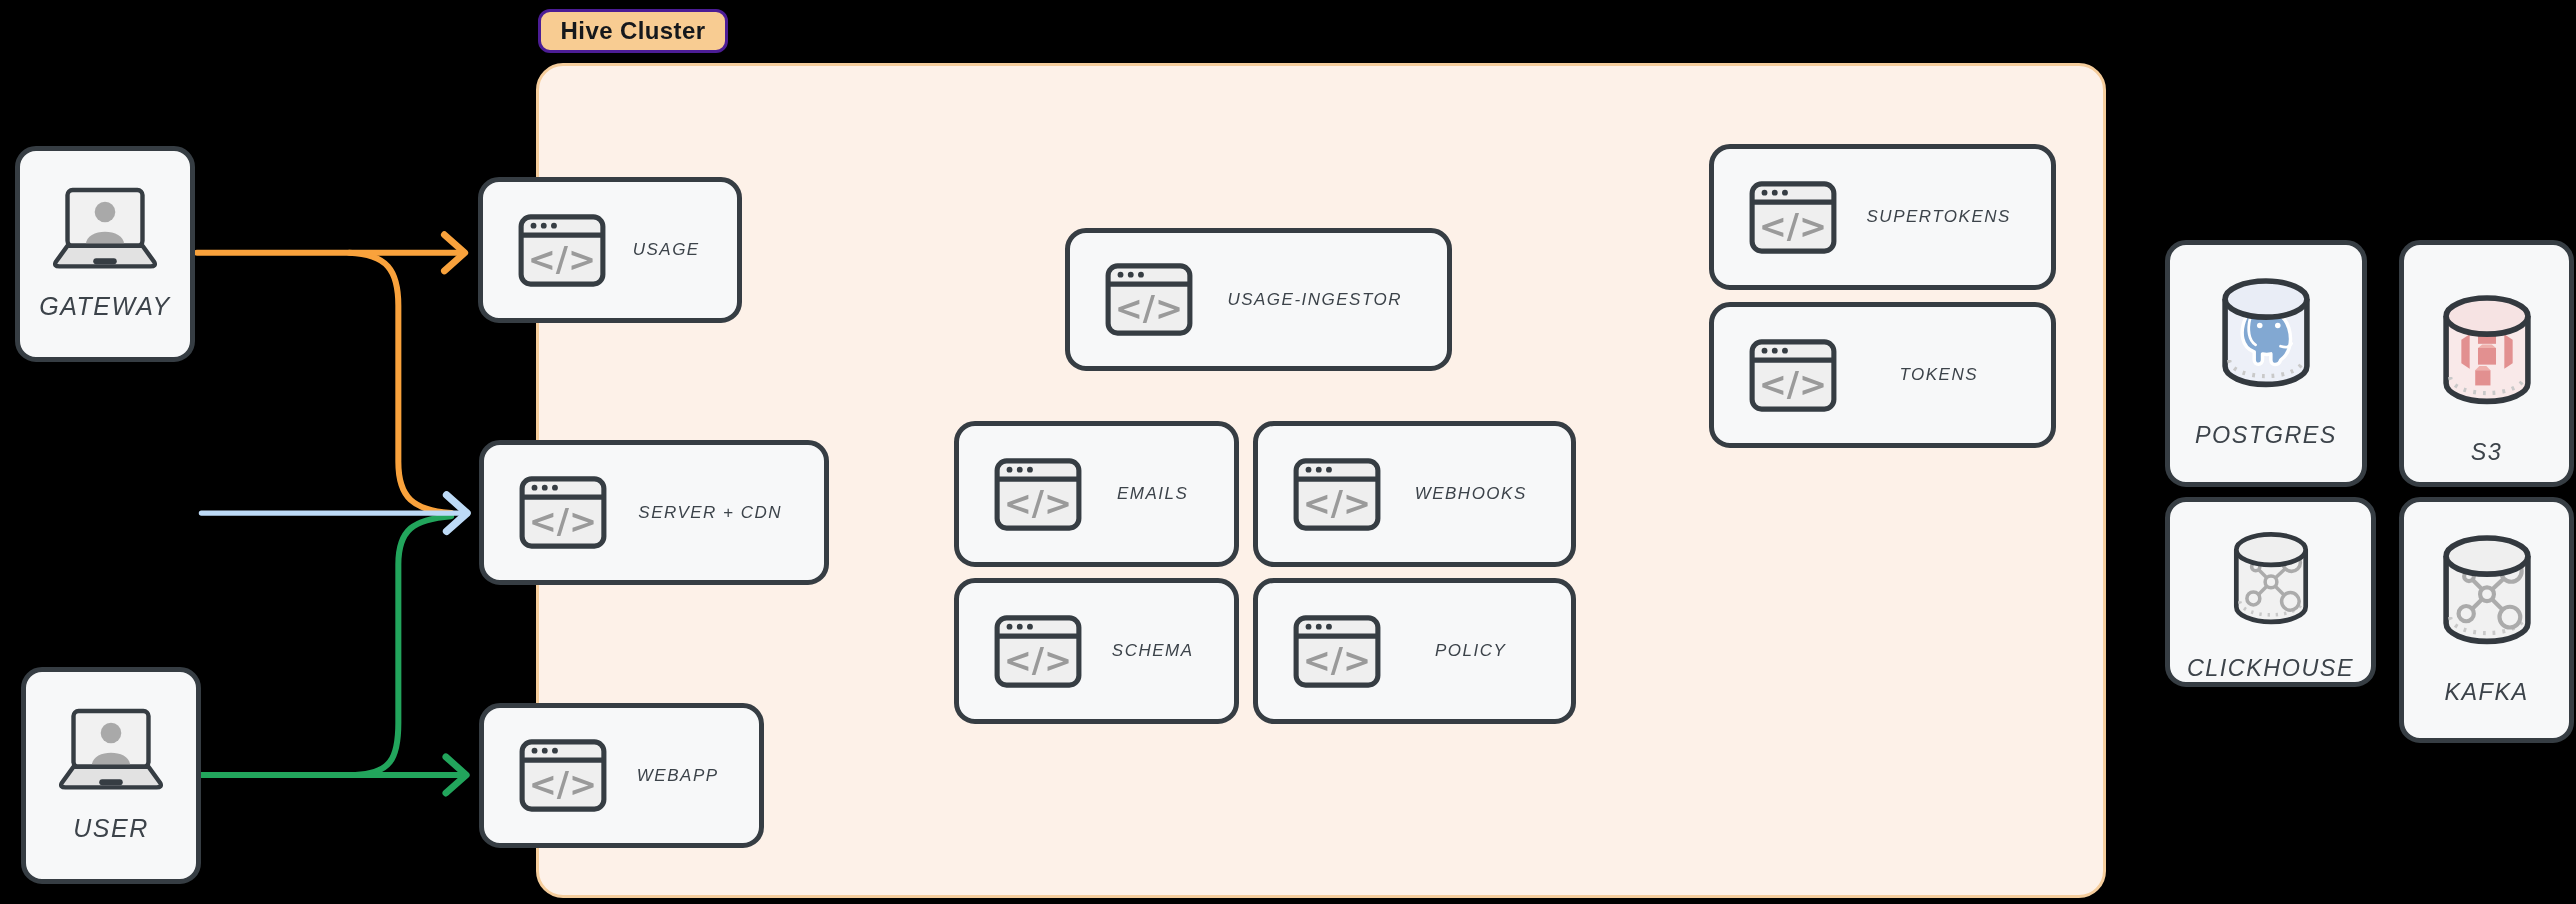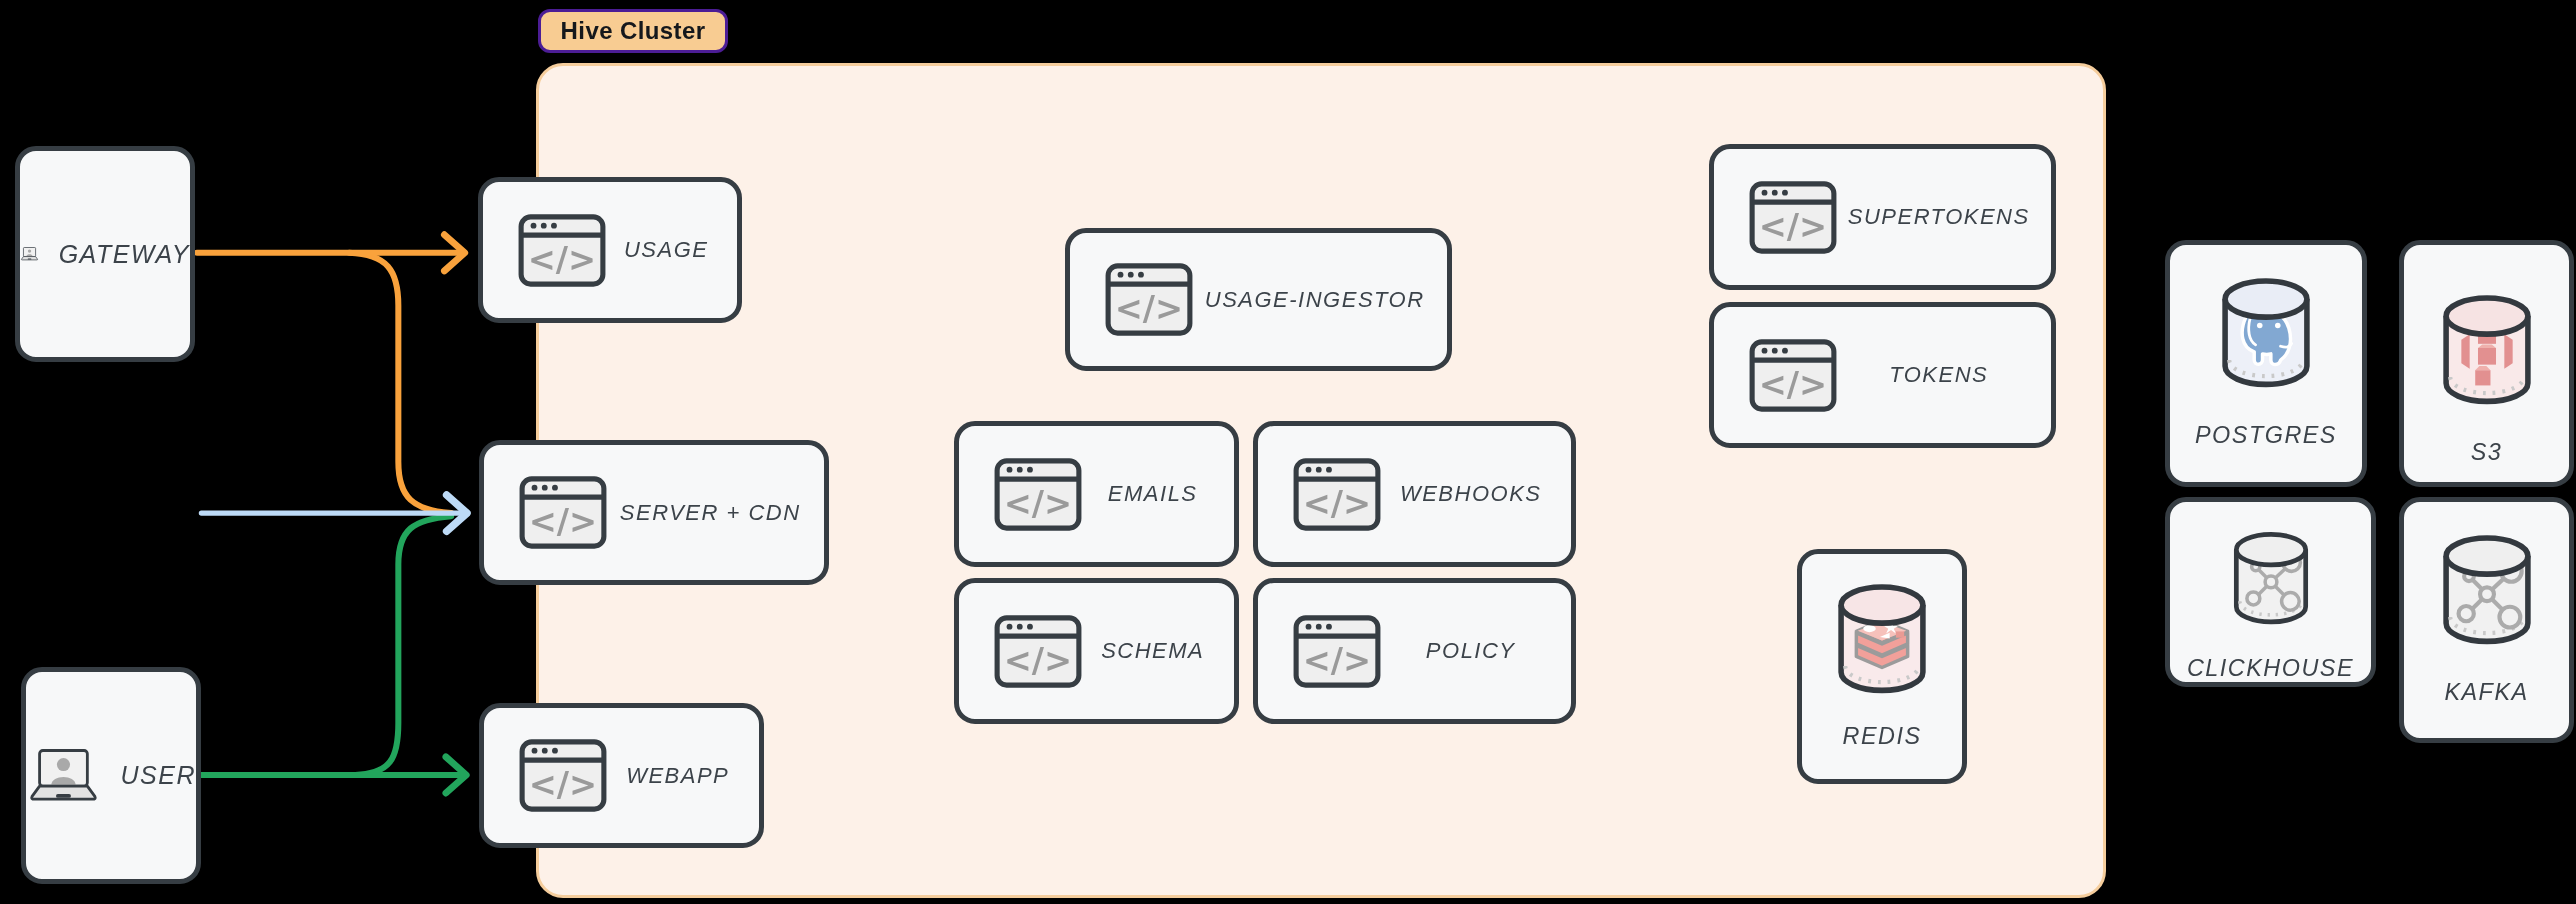--- a/index.html
+++ b/index.html
@@ -1,23 +1,23 @@
 <!DOCTYPE html>
 <html style="font-size:12px"><head>
 <meta charset="utf-8">
 <style>
   html,body{margin:0;padding:0;background:#000;}
   #canvas{position:relative;width:2576px;height:904px;background:#000;overflow:hidden;
           font-family:"Liberation Sans",sans-serif;}
   .node{position:absolute;background:#F7F8F9;border:5.3px solid #363D43;border-radius:21px;box-sizing:border-box;}
-  .actor{display:flex;flex-direction:row;align-items:center;justify-content:center;gap:19.6px;}
+  .actor{display:flex;flex-direction:column;align-items:center;justify-content:center;gap:19.6px;}
   .service{display:flex;flex-direction:row;align-items:center;padding-left:35px;}
   .store{display:flex;flex-direction:column;align-items:center;justify-content:flex-start;padding-top:30px;gap:26px;}
   .node-label{font-style:italic;color:#3C434A;font-size:25px;letter-spacing:1.5px;font-weight:400;}
-  .service-label{flex:1;text-align:center;font-style:italic;color:#3C434A;font-size:22px;letter-spacing:1.5px;padding-right:10.6px;}
+  .service-label{flex:1;text-align:center;font-style:italic;color:#3C434A;font-size:17px;letter-spacing:1.5px;padding-right:10.6px;}
   .store-label{font-style:italic;color:#3C434A;font-size:23.4px;letter-spacing:1.5px;}
   #cluster{position:absolute;left:536px;top:63px;width:1570px;height:835px;background:#FDF1E8;
            border:3.8px solid #F5CD9C;border-radius:27px;box-sizing:border-box;}
   #cluster-badge{position:absolute;left:538px;top:9px;height:44px;display:flex;align-items:center;
            background:#F8CC92;border:3px solid #4c1d95;border-radius:12px;padding:0 19.6px;box-sizing:border-box;}
   #cluster-badge span{font-size:24px;font-weight:600;color:#15181C;letter-spacing:0.4px;}
   #edges{position:absolute;left:0;top:0;pointer-events:none;}
   svg text{font-family:"DejaVu Sans",sans-serif;}
 </style>
 </head>
@@ -184,38 +184,20 @@
       <rect x="4" y="4" width="112" height="92" rx="13" fill="#EFEFEF" stroke="#363D43" stroke-width="7"></rect>
       <line x1="4" y1="29" x2="116" y2="29" stroke="#363D43" stroke-width="7"></line>
       <circle cx="21" cy="16" r="4" fill="#363D43"></circle>
         <circle cx="35" cy="16" r="4" fill="#363D43"></circle>
         <circle cx="49" cy="16" r="4" fill="#363D43"></circle>
       <text x="60" y="78" text-anchor="middle" font-size="46" font-weight="bold" fill="#9A9A9A">&lt;/&gt;</text>
     </svg>
     <div class="service-label">TOKENS</div>
   </div>
 
-  <div class="node store" style="left:1797px;top:549px;width:170px;height:235px;padding-top:27px;gap:21px;">
-    <svg width="104" height="121" viewBox="0 0 150 165">
-      <path d="M16 30 V127 A59 26 0 0 0 134 127 V30" fill="#F9EAEB" stroke="#33393F" stroke-width="8"></path>
-      <path d="M22 118 A53 23 0 0 0 128 118" fill="none" stroke="#C9C9C9" stroke-width="6" stroke-dasharray="4 10"></path>
-      <g stroke="#9B9B9B" stroke-width="5" stroke-linejoin="round">
-        <path d="M38 104 L75 120 L112 104 L112 88 L75 104 L38 88 Z" fill="#F2A09A"></path>
-        <path d="M38 86 L75 102 L112 86 L112 70 L75 86 L38 70 Z" fill="#F2A09A"></path>
-        <path d="M38 68 L75 84 L112 68 L75 52 Z" fill="#F2A09A"></path>
-      </g>
-      <path d="M40 67 L75 81 L110 67 L75 54 Z" fill="#F6C1BB" stroke="none"></path>
-      <ellipse cx="57" cy="64" rx="9" ry="5" fill="#FFFFFF"></ellipse>
-      <path d="M88 53 L91 60 L98 60 L92 64 L95 71 L88 66 L81 71 L84 64 L78 60 L85 60 Z" fill="#FFFFFF"></path>
-      <path d="M72 76 L86 70 L86 78 Z" fill="#FFFFFF"></path>
-      <rect x="95" y="68" width="12" height="9" fill="#E89B94"></rect>
-      <ellipse cx="75" cy="30" rx="59" ry="26" fill="#F7E5E6" stroke="#33393F" stroke-width="8"></ellipse>
-    </svg>
-    <div class="store-label">REDIS</div>
-  </div>
 
   <div class="node store" style="left:2165px;top:240px;width:202px;height:247px;">
     <svg width="104" height="121" viewBox="0 0 150 165">
       <path d="M16 30 V127 A59 26 0 0 0 134 127 V30" fill="#EDF0F8" stroke="#33393F" stroke-width="8"></path>
       <path d="M22 118 A53 23 0 0 0 128 118" fill="none" stroke="#C9C9C9" stroke-width="6" stroke-dasharray="4 10"></path>
       <g>
         <path d="M46 56 C36 78 40 100 58 106 L58 118 C58 126 70 126 70 117 L70 109 C74 110 78 110 82 109 L82 118 C82 127 94 126 96 118 C108 110 114 92 108 72 C102 52 84 44 68 46 C56 48 50 50 46 56 Z" fill="#82A8D2" stroke="#FFFFFF" stroke-width="5" stroke-linejoin="round"></path>
         <path d="M52 58 C48 74 50 90 60 96" fill="none" stroke="#FFFFFF" stroke-width="4" stroke-linecap="round"></path>
         <circle cx="66" cy="68" r="4" fill="#FFFFFF"></circle>
         <circle cx="92" cy="68" r="4" fill="#FFFFFF"></circle>

